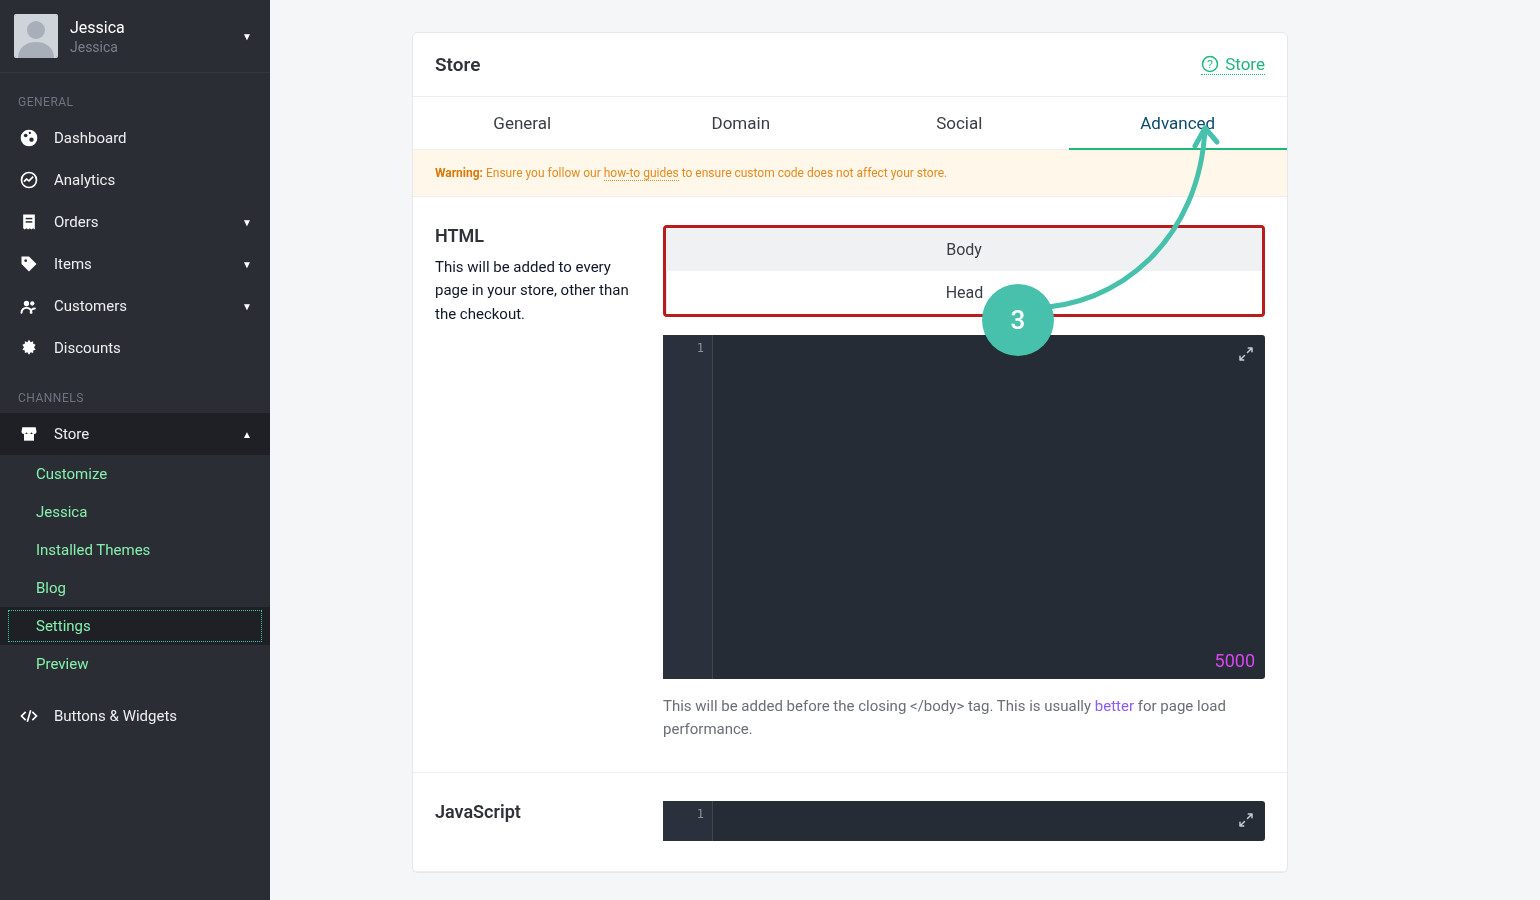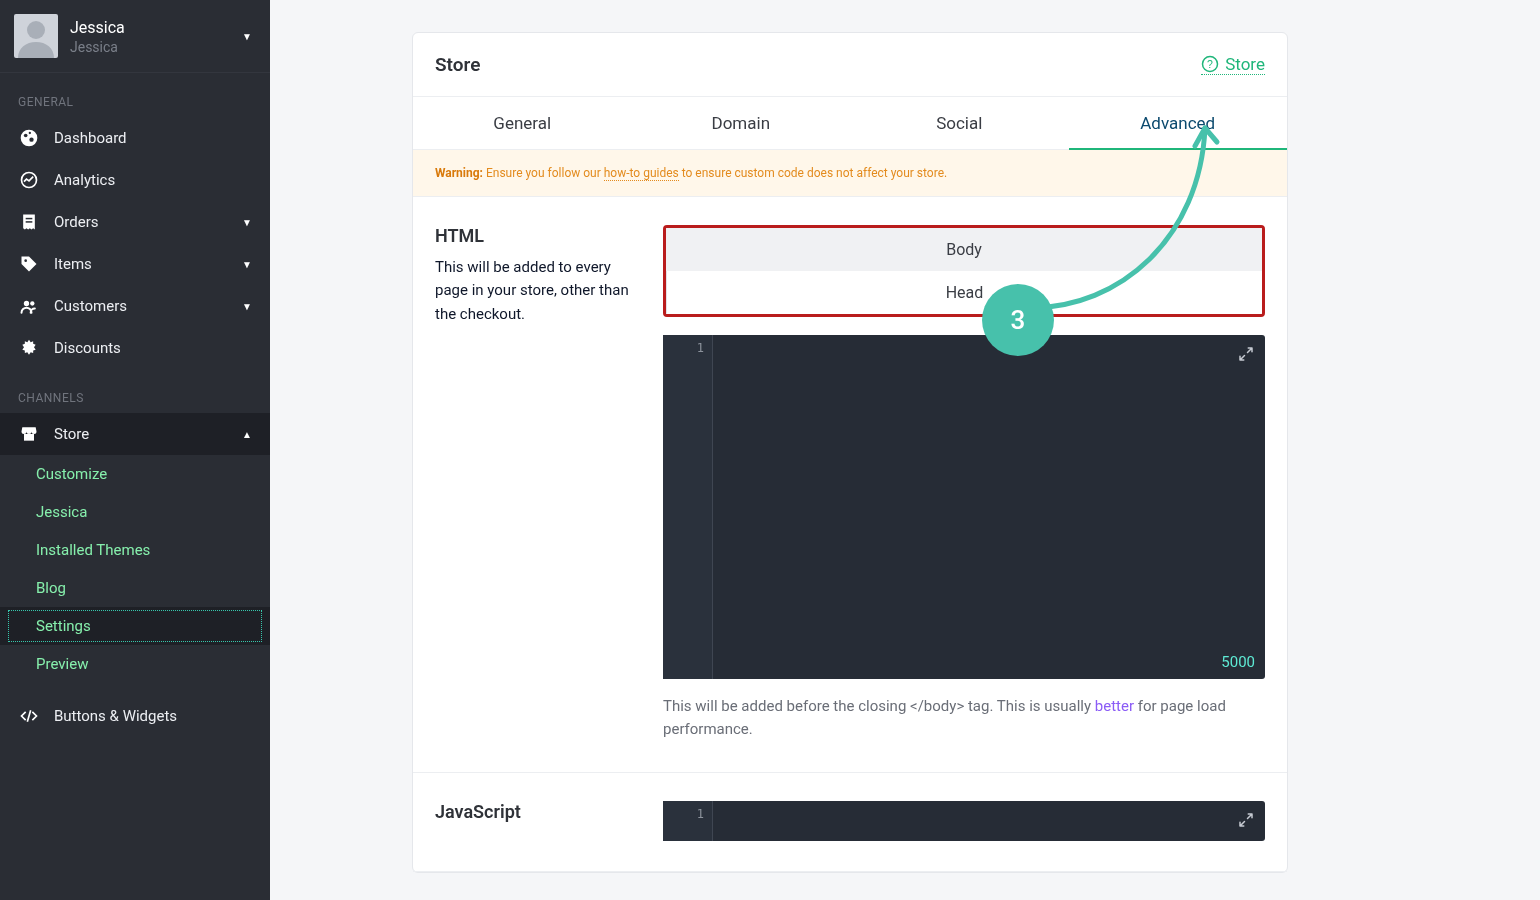--- a/index.html
+++ b/index.html
@@ -50,21 +50,21 @@
 
 .segmented { display: flex; border: 3px solid #b91c1c; border-radius: 4px; overflow: hidden; margin-bottom: 18px; flex-direction: column; }
 .segmented .seg { flex: 1; text-align: center; padding: 12px 0; font-size: 16px; color: #3a3d44; cursor: pointer; background: #fff; }
 .segmented .seg.active { background: #f0f1f3; }
 .segmented .seg + .seg { border-left: 1px solid #dfe2e7; }
 
 .code-editor { background: #262c36; border-radius: 3px; position: relative; height: 344px; }
 .code-gutter { position: absolute; left: 0; top: 0; bottom: 0; width: 50px; background: #2a313c; color: #8c929c; font-family: ui-monospace, Menlo, monospace; font-size: 12px; padding: 6px 8px; text-align: right; border-right: 1px solid #3f4652; }
 .code-body { position: absolute; left: 50px; right: 0; top: 0; bottom: 0; }
 .code-expand { position: absolute; right: 10px; top: 10px; color: #a8adb6; cursor: pointer; width: 18px; height: 18px; }
-.code-counter { position: absolute; right: 10px; bottom: 8px; color: #5eead4; font-size: 15px; }
+.code-counter { position: absolute; right: 10px; bottom: 8px; color: #d946ef; font-size: 18px; }
 
 .hint { margin-top: 16px; font-size: 15px; color: #6a6e77; line-height: 1.55; }
 .hint .better { color: #8b5cf6; cursor: pointer; }
 
 .section.js .code-editor { height: 40px; }
 
 
 .anno-badge { position: absolute; width: 72px; height: 72px; border-radius: 50%; background: #47c1ab; color: #fff; display: flex; align-items: center; justify-content: center; font-size: 26px; font-weight: 500; z-index: 50; box-shadow: 0 0 0 1px rgba(255,255,255,0.0); }
 .anno-arrow { position: absolute; z-index: 49; pointer-events: none; }
 </style>

